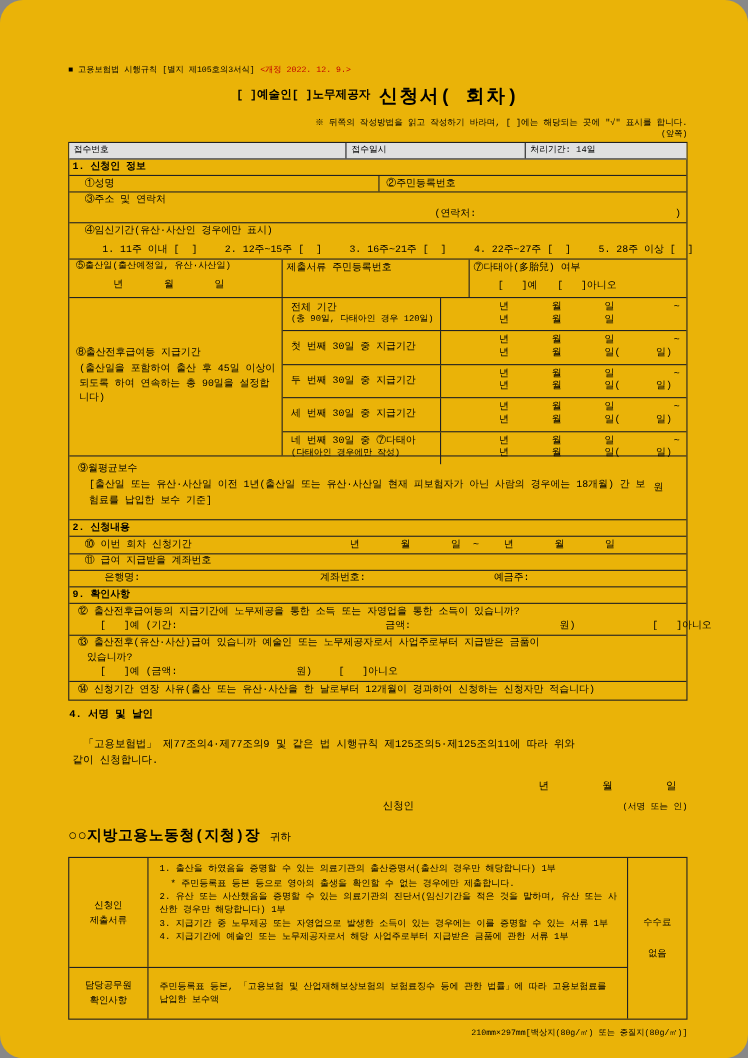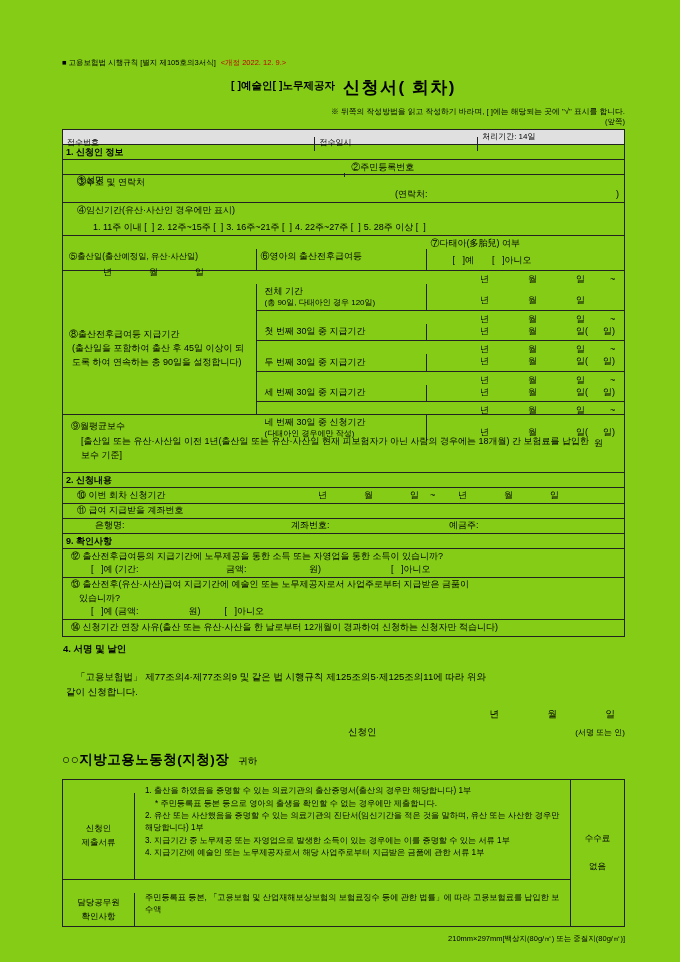--- a/index.html
+++ b/index.html
@@ -1,36 +1,36 @@
 <!DOCTYPE html>
 <html><head>
 <meta charset="utf-8">
 <style>
   * { margin:0; padding:0; box-sizing:border-box; }
   html,body { background:#888; }
   .page {
-    position:relative; width:680px; height:962px; background:#84cc16;
-    font-family:Liberation Sans, sans-serif; color:#000;
-    margin:0 auto; overflow:hidden;
+    position:relative; width:680px; height:962px; background:#eab308;
+    font-family:Liberation Mono, monospace; color:#000;
+    margin:0 auto; overflow:hidden;border-radius:21px;
   }
   .content { position:absolute; left:62px; top:58px; width:563px; }
   .notice { font-size:7.5px; display:flex; gap:5px; align-items:baseline; }
   .red { color:#c00000; }
   .title-wrap { display:flex; justify-content:center; align-items:flex-start; gap:8px; margin-top:8px; }
   .title-left { text-align:center; }
   .title-main { font-size:17px; font-weight:bold; letter-spacing:1.5px; }
   .title-checks { font-size:10.5px; font-weight:bold; margin-top:3px; display:flex; justify-content:space-between; }
   .instr { display:flex; justify-content:space-between; align-items:flex-end; font-size:7.8px; margin-top:7px;flex-direction:column; }
   .instr .side { font-size:7.5px; }
 
   .ftable { border:1px solid #222; margin-top:2px; font-size:9px; line-height:1.3; }
   .row { display:flex; border-bottom:1px solid #222; }
   .ftable > .row:last-child { border-bottom:none; }
   .col { flex-direction:column; }
-  .br { border-right:1px solid #222;margin-top:13px; }
+  .br { border-right:1px solid #222; }
   .receipt { background:#e0e0e0; height:15px; font-size:8px; align-items:center; }
   .receipt div { padding:1px 4px; height:100%; display:flex; align-items:center; }
   .shdr { font-weight:bold; height:15px; padding:2px 3px; display:block; }
   .cellpad { padding:2px 4px; }
   .us { white-space:pre; }
 
   .date5 { display:flex; padding-left:34px; margin-top:5px; font-size:9px; }
   .date5 span { width:46px; }
   .mult-opts { display:flex; gap:18px; padding-left:22px; margin-top:5px; }
 
@@ -136,39 +136,39 @@
       <div class="row col" style="height:28px">
         <div style="padding:2px 0 0 14px">③주소 및 연락처</div>
         <div style="display:flex; padding-right:5px">
           <span style="margin-left:332px">(연락처:</span>
           <span style="margin-left:auto">)</span>
         </div>
       </div>
 
       <div class="row col" style="height:33px">
         <div style="padding:2px 0 0 14px">④임신기간(유산·사산인 경우에만 표시)</div>
-        <div style="display:flex; gap:3px; padding-left:30px; margin-top:5px">
+        <div style="display:flex; gap:25px; padding-left:30px; margin-top:5px">
           <span class="us">1. 11주 이내 [  ]</span>
           <span class="us">2. 12주~15주 [  ]</span>
           <span class="us">3. 16주~21주 [  ]</span>
           <span class="us">4. 22주~27주 [  ]</span>
           <span class="us">5. 28주 이상 [  ]</span>
         </div>
       </div>
 
       <div class="row" style="height:35px">
         <div class="br" style="width:34.5%; padding:2px 2px 2px 6px; font-size:8.3px">
           <div>⑤출산일(출산예정일, 유산·사산일)</div>
           <div class="date5">
             <span>년</span>
             <span>월</span>
             <span>일</span>
           </div>
         </div>
-        <div class="br cellpad" style="width:30.3%"><span>⑥영아의 출산전후급여등</span></div>
+        <div class="br cellpad" style="width:30.3%"><span>제출서류 주민등록번호</span></div>
         <div class="cellpad" style="flex:1">
           <div>⑦다태아(多胎兒) 여부</div>
           <div class="mult-opts">
             <span class="us">[   ]예</span>
             <span class="us">[   ]아니오</span>
           </div>
         </div>
       </div>
 
       <div class="row" style="height:144px">
@@ -246,21 +246,21 @@
               <div class="dline">
                   <span class="u">년</span>
                   <span class="u">월</span>
                   <span class="us">일(      일)</span>
                 </div>
             </div>
           </div>
 
           <div class="p8row">
             <div class="br p8cell">
-              <div>네 번째 30일 중 신청기간</div>
+              <div>네 번째 30일 중 ⑦다태아</div>
               <div class="p8sub">(다태아인 경우에만 작성)</div>
             </div>
             <div class="datecell">
               <div class="dline">
                   <span class="u">년</span>
                   <span class="u">월</span>
                   <span class="us">일          ~</span>
                 </div>
               <div class="dline">
                   <span class="u">년</span>
@@ -310,21 +310,21 @@
 
       <div class="row col" style="height:29px; justify-content:space-evenly">
         <div class="qline">⑫  출산전후급여등의 지급기간에 노무제공을 통한 소득 또는 자영업을 통한 소득이 있습니까?</div>
         <div class="qans">
           <span class="us">[   ]예 (기간:                                   금액:                         원)</span>
           <span class="us" style="margin-left:70px">[   ]아니오</span>
         </div>
       </div>
 
       <div class="row col" style="height:42px; justify-content:space-evenly">
-        <div class="qline">⑬  출산전후(유산·사산)급여 지급기간에 예술인 또는 노무제공자로서 사업주로부터 지급받은 금품이</div>
+        <div class="qline">⑬  출산전후(유산·사산)급여 있습니까 예술인 또는 노무제공자로서 사업주로부터 지급받은 금품이</div>
         <div style="padding-left:16px">있습니까?</div>
         <div class="qans">
           <span class="us">[   ]예 (금액:                    원)</span>
           <span class="us" style="margin-left:24px">[   ]아니오</span>
         </div>
       </div>
 
       <div class="row" style="height:16px; align-items:center">
         <span class="qline">⑭  신청기간 연장 사유(출산 또는 유산·사산을 한 날로부터 12개월이 경과하여 신청하는 신청자만 적습니다)</span>
       </div>

